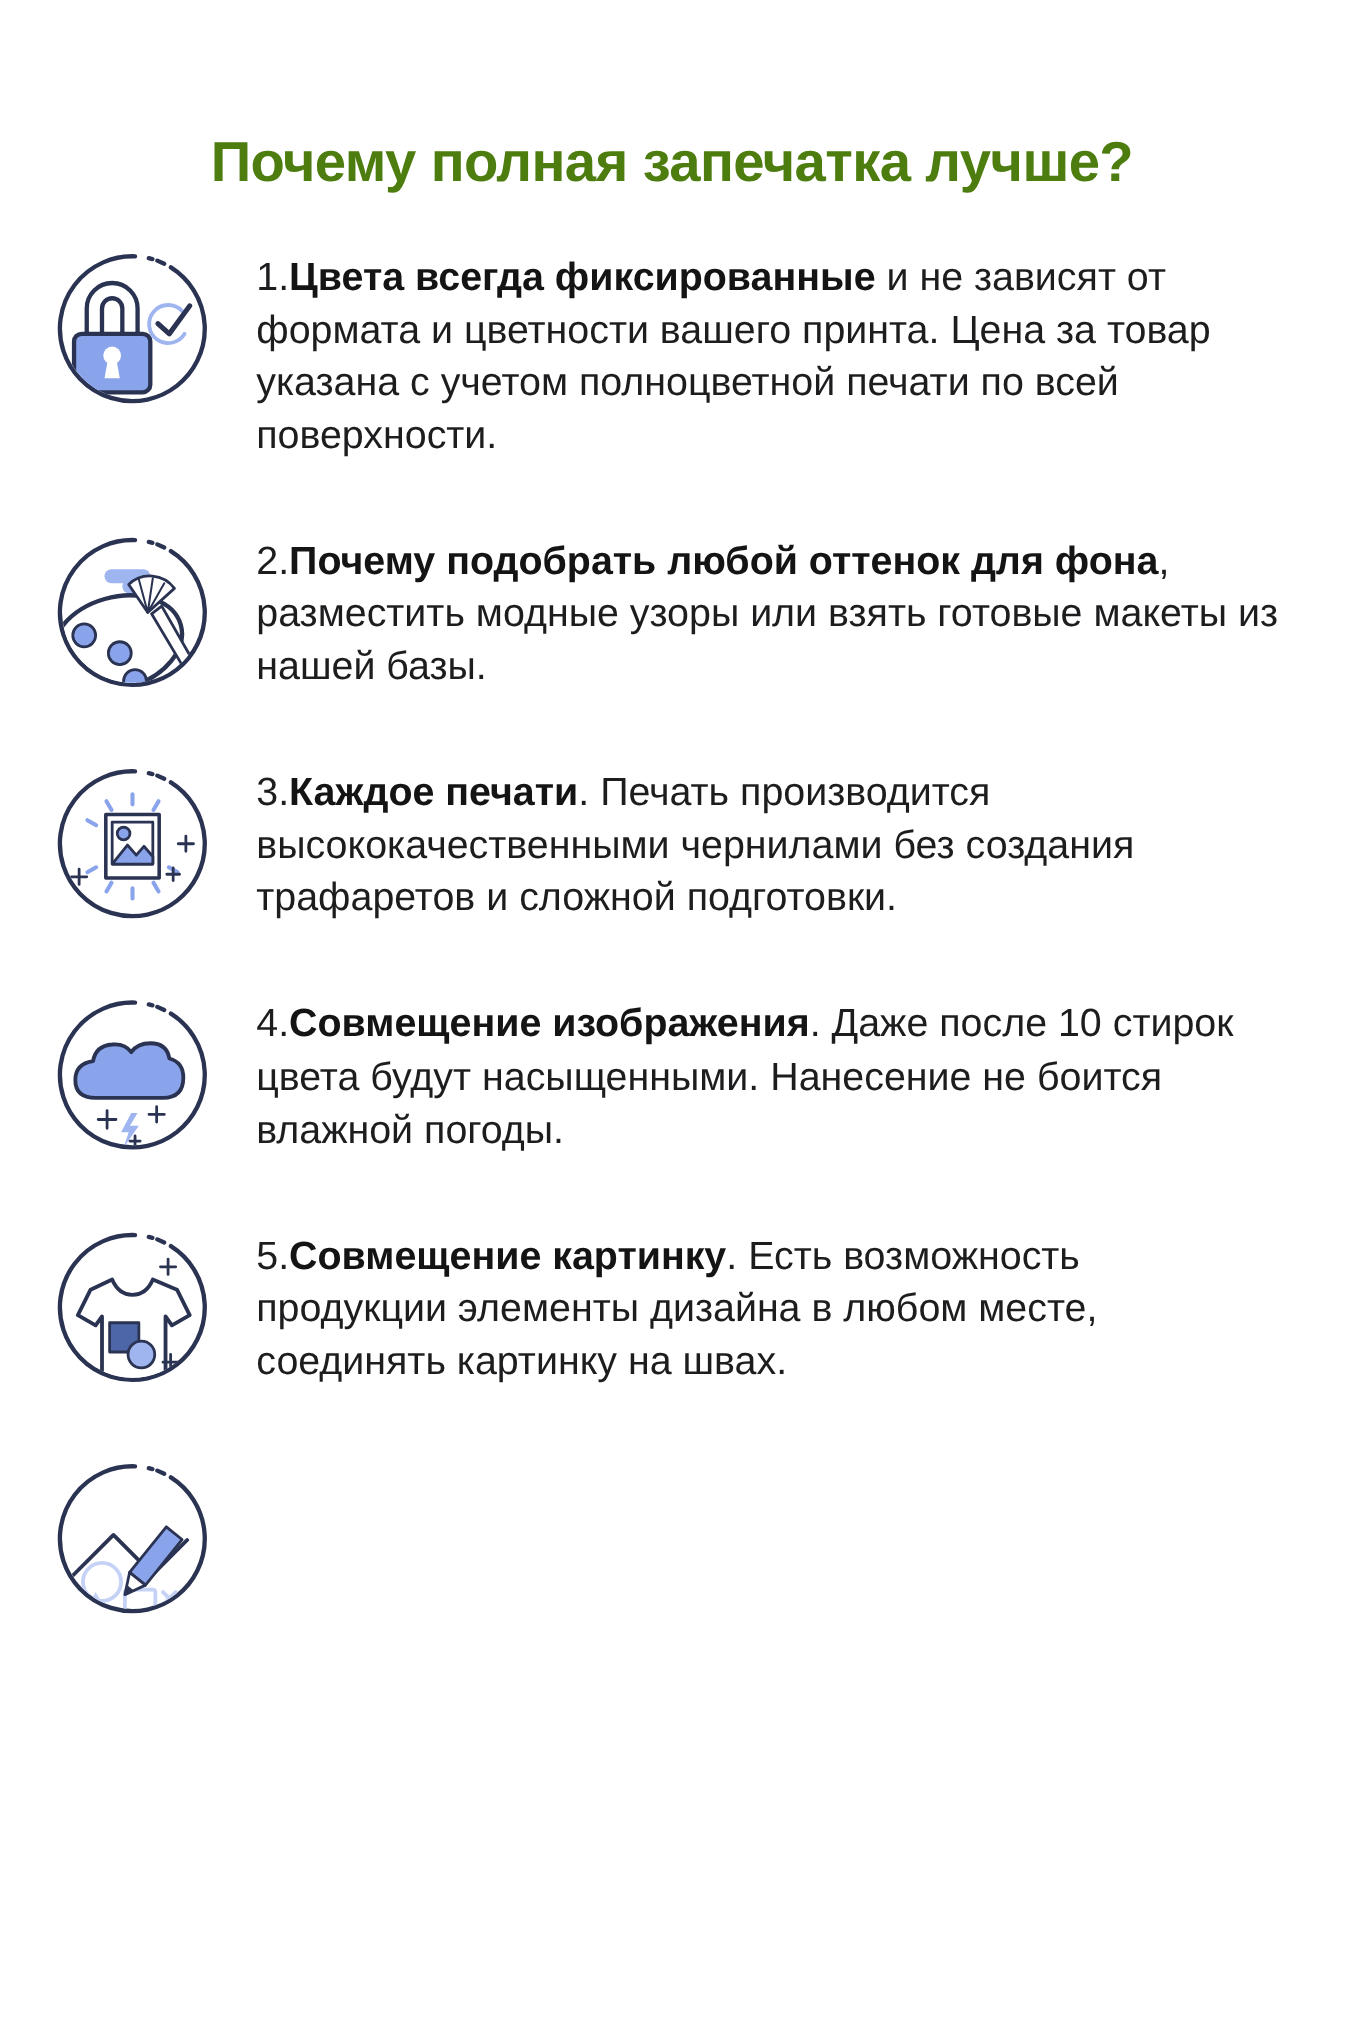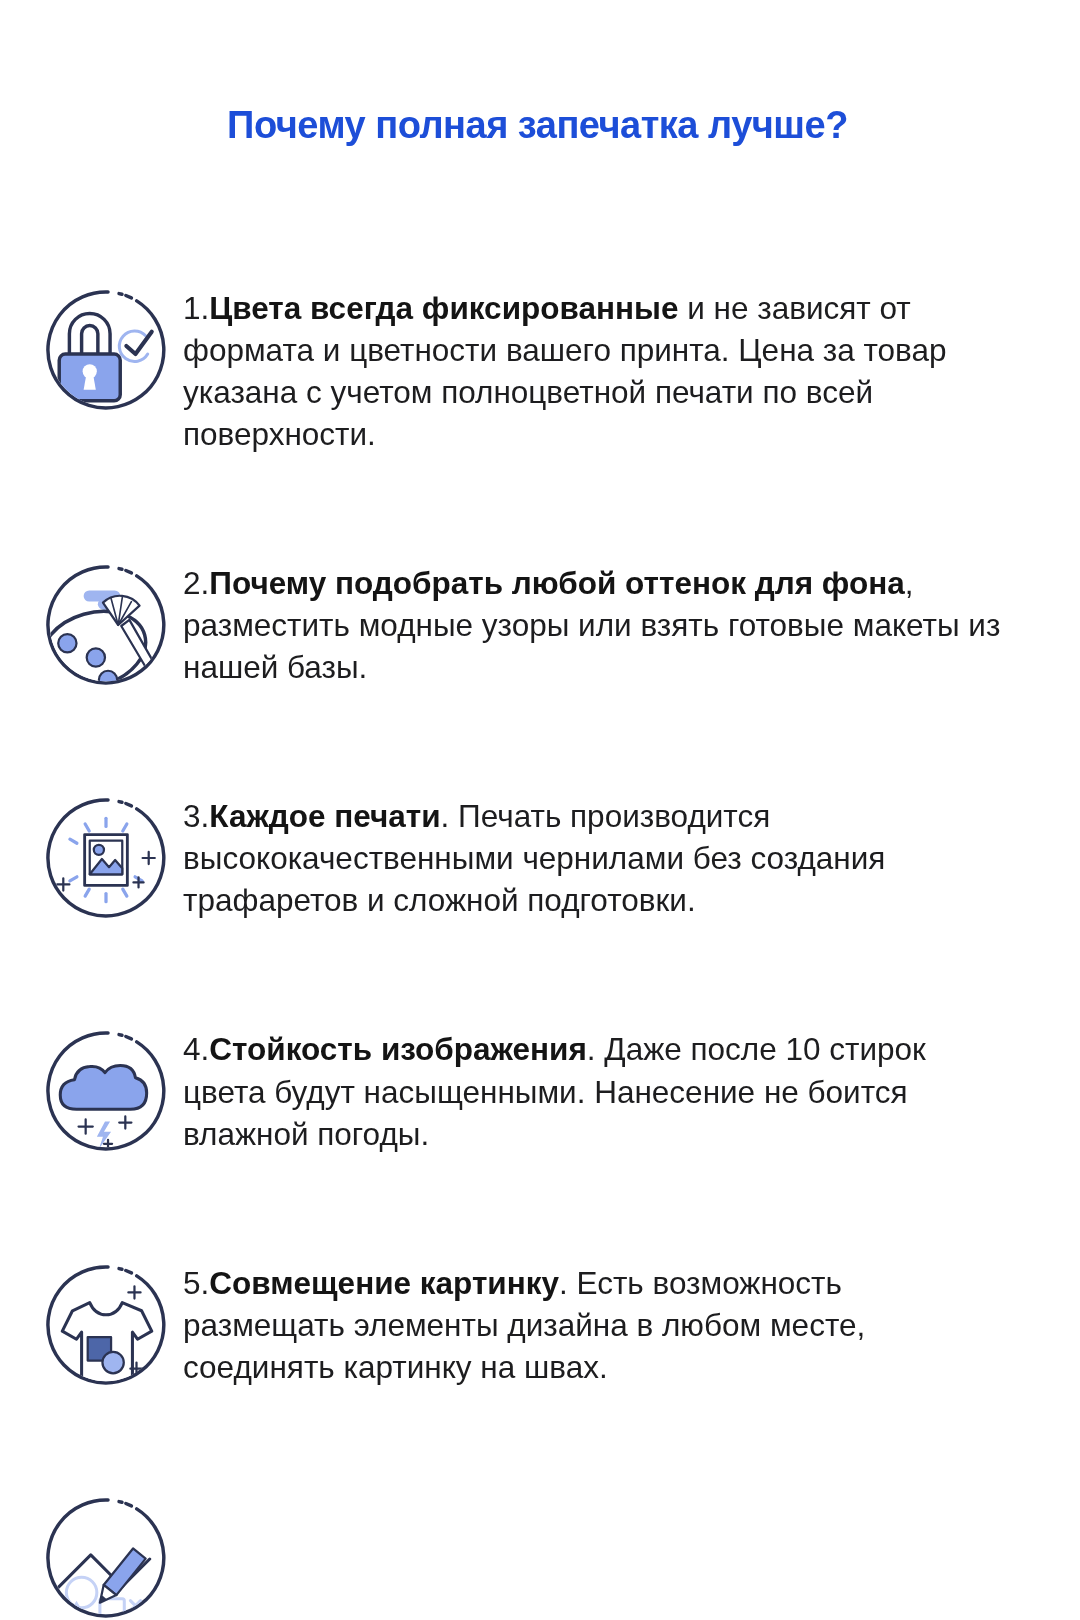--- a/index.html
+++ b/index.html
@@ -14,33 +14,32 @@
   *{margin:0;padding:0;box-sizing:border-box;}
   html,body{background:var(--bg);}
   body{
     width:1080px;height:1620px;margin:0 auto;overflow:hidden;
     font-family:"Liberation Sans","DejaVu Sans",sans-serif;
     color:var(--text);
   }
   .page{padding:104px 50px 0 45px;}
   h1{
     text-align:center;
-    font-size:38px;
+    font-size:45px;
     font-weight:700;
     letter-spacing:-0.5px;
-    margin-bottom:92px;
-    color:#1d4ed8;
+    margin-bottom:44px;
+    color:#4d7c0f;
   }
   .items{display:flex;flex-direction:column;}
   .item{
     display:flex;
     align-items:flex-start;
-    gap:16px;
+    gap:38px;
     margin-bottom:59px;
-    margin-top:48px;
   }
   .icon-wrap{flex:0 0 122px;width:122px;height:122px;margin-top:2px;}
   .icon-wrap svg{width:122px;height:122px;display:block;}
   .text{
     font-size:31.5px;
     line-height:1.335;
     max-width:818px;
     color:var(--text);
   }
   .text b{font-weight:700;color:#141414;}
@@ -152,37 +151,37 @@
           <use href="#icon-ring"></use>
           <g clip-path="url(#circle-clip)">
             <path class="fill-blue st-navy" d="M31 78 H84 Q100 78 100 62 Q100 50 89 47 Q87 35 74 35 Q64 35 59 42 Q54 35 44 36 Q31 37 29 49 Q15 51 15 64 Q15 78 31 78 Z" style="stroke-width:3"></path>
             <path class="fill-lblue" d="M59 90 L51 105 H57 L53 117 L65 100 H58 L64 90 Z"></path>
             <path class="plus" d="M33 95 H47 M40 88 V102"></path>
             <path class="plus" d="M73 91 H85 M79 85 V97"></path>
             <path class="plus" d="M58 112 H66 M62 108 V116"></path>
           </g>
         </svg>
       </div>
-      <p class="text"><span>4.</span><b>Стойкость изображения</b><span>. Даже после 10 стирок цвета будут насыщенными. Нанесение не боится влажной погоды.</span></p>
+      <p class="text"><span>4.</span><b>Совмещение изображения</b><span>. Даже после 10 стирок цвета будут насыщенными. Нанесение не боится влажной погоды.</span></p>
     </div>
 
     <div class="item">
       <div class="icon-wrap">
         <svg viewBox="0 0 120 120">
           <use href="#icon-ring"></use>
           <g clip-path="url(#circle-clip)">
             <path class="fill-white st-navy" d="M44 38 Q49 50 60 50 Q71 50 76 38 L95 46 L105 66 L91 74 L86 67 V118 H36 V67 L31 74 L17 66 L27 46 Z" style="stroke-width:3"></path>
             <rect class="fill-dblue st-navy2" x="42" y="72" width="23" height="23"></rect>
             <circle class="fill-lblue st-navy2" cx="67" cy="97" r="10.5"></circle>
             <path class="plus" d="M82 28 H94 M88 22 V34"></path>
             <path class="plus" d="M84 103 H96 M90 97 V109"></path>
           </g>
         </svg>
       </div>
-      <p class="text"><span>5.</span><b>Совмещение картинку</b><span>. Есть возможность размещать элементы дизайна в любом месте, соединять картинку на швах.</span></p>
+      <p class="text"><span>5.</span><b>Совмещение картинку</b><span>. Есть возможность продукции элементы дизайна в любом месте, соединять картинку на швах.</span></p>
     </div>
 
     <div class="item">
       <div class="icon-wrap">
         <svg viewBox="0 0 120 120">
           <use href="#icon-ring"></use>
           <g clip-path="url(#circle-clip)">
             <circle class="st-pale" cx="36" cy="94" r="15"></circle>
             <rect class="st-pale" x="54" y="100" width="24" height="17" rx="2"></rect>
             <path class="st-pale" d="M84 102 L94 112 M94 102 L84 112"></path>

